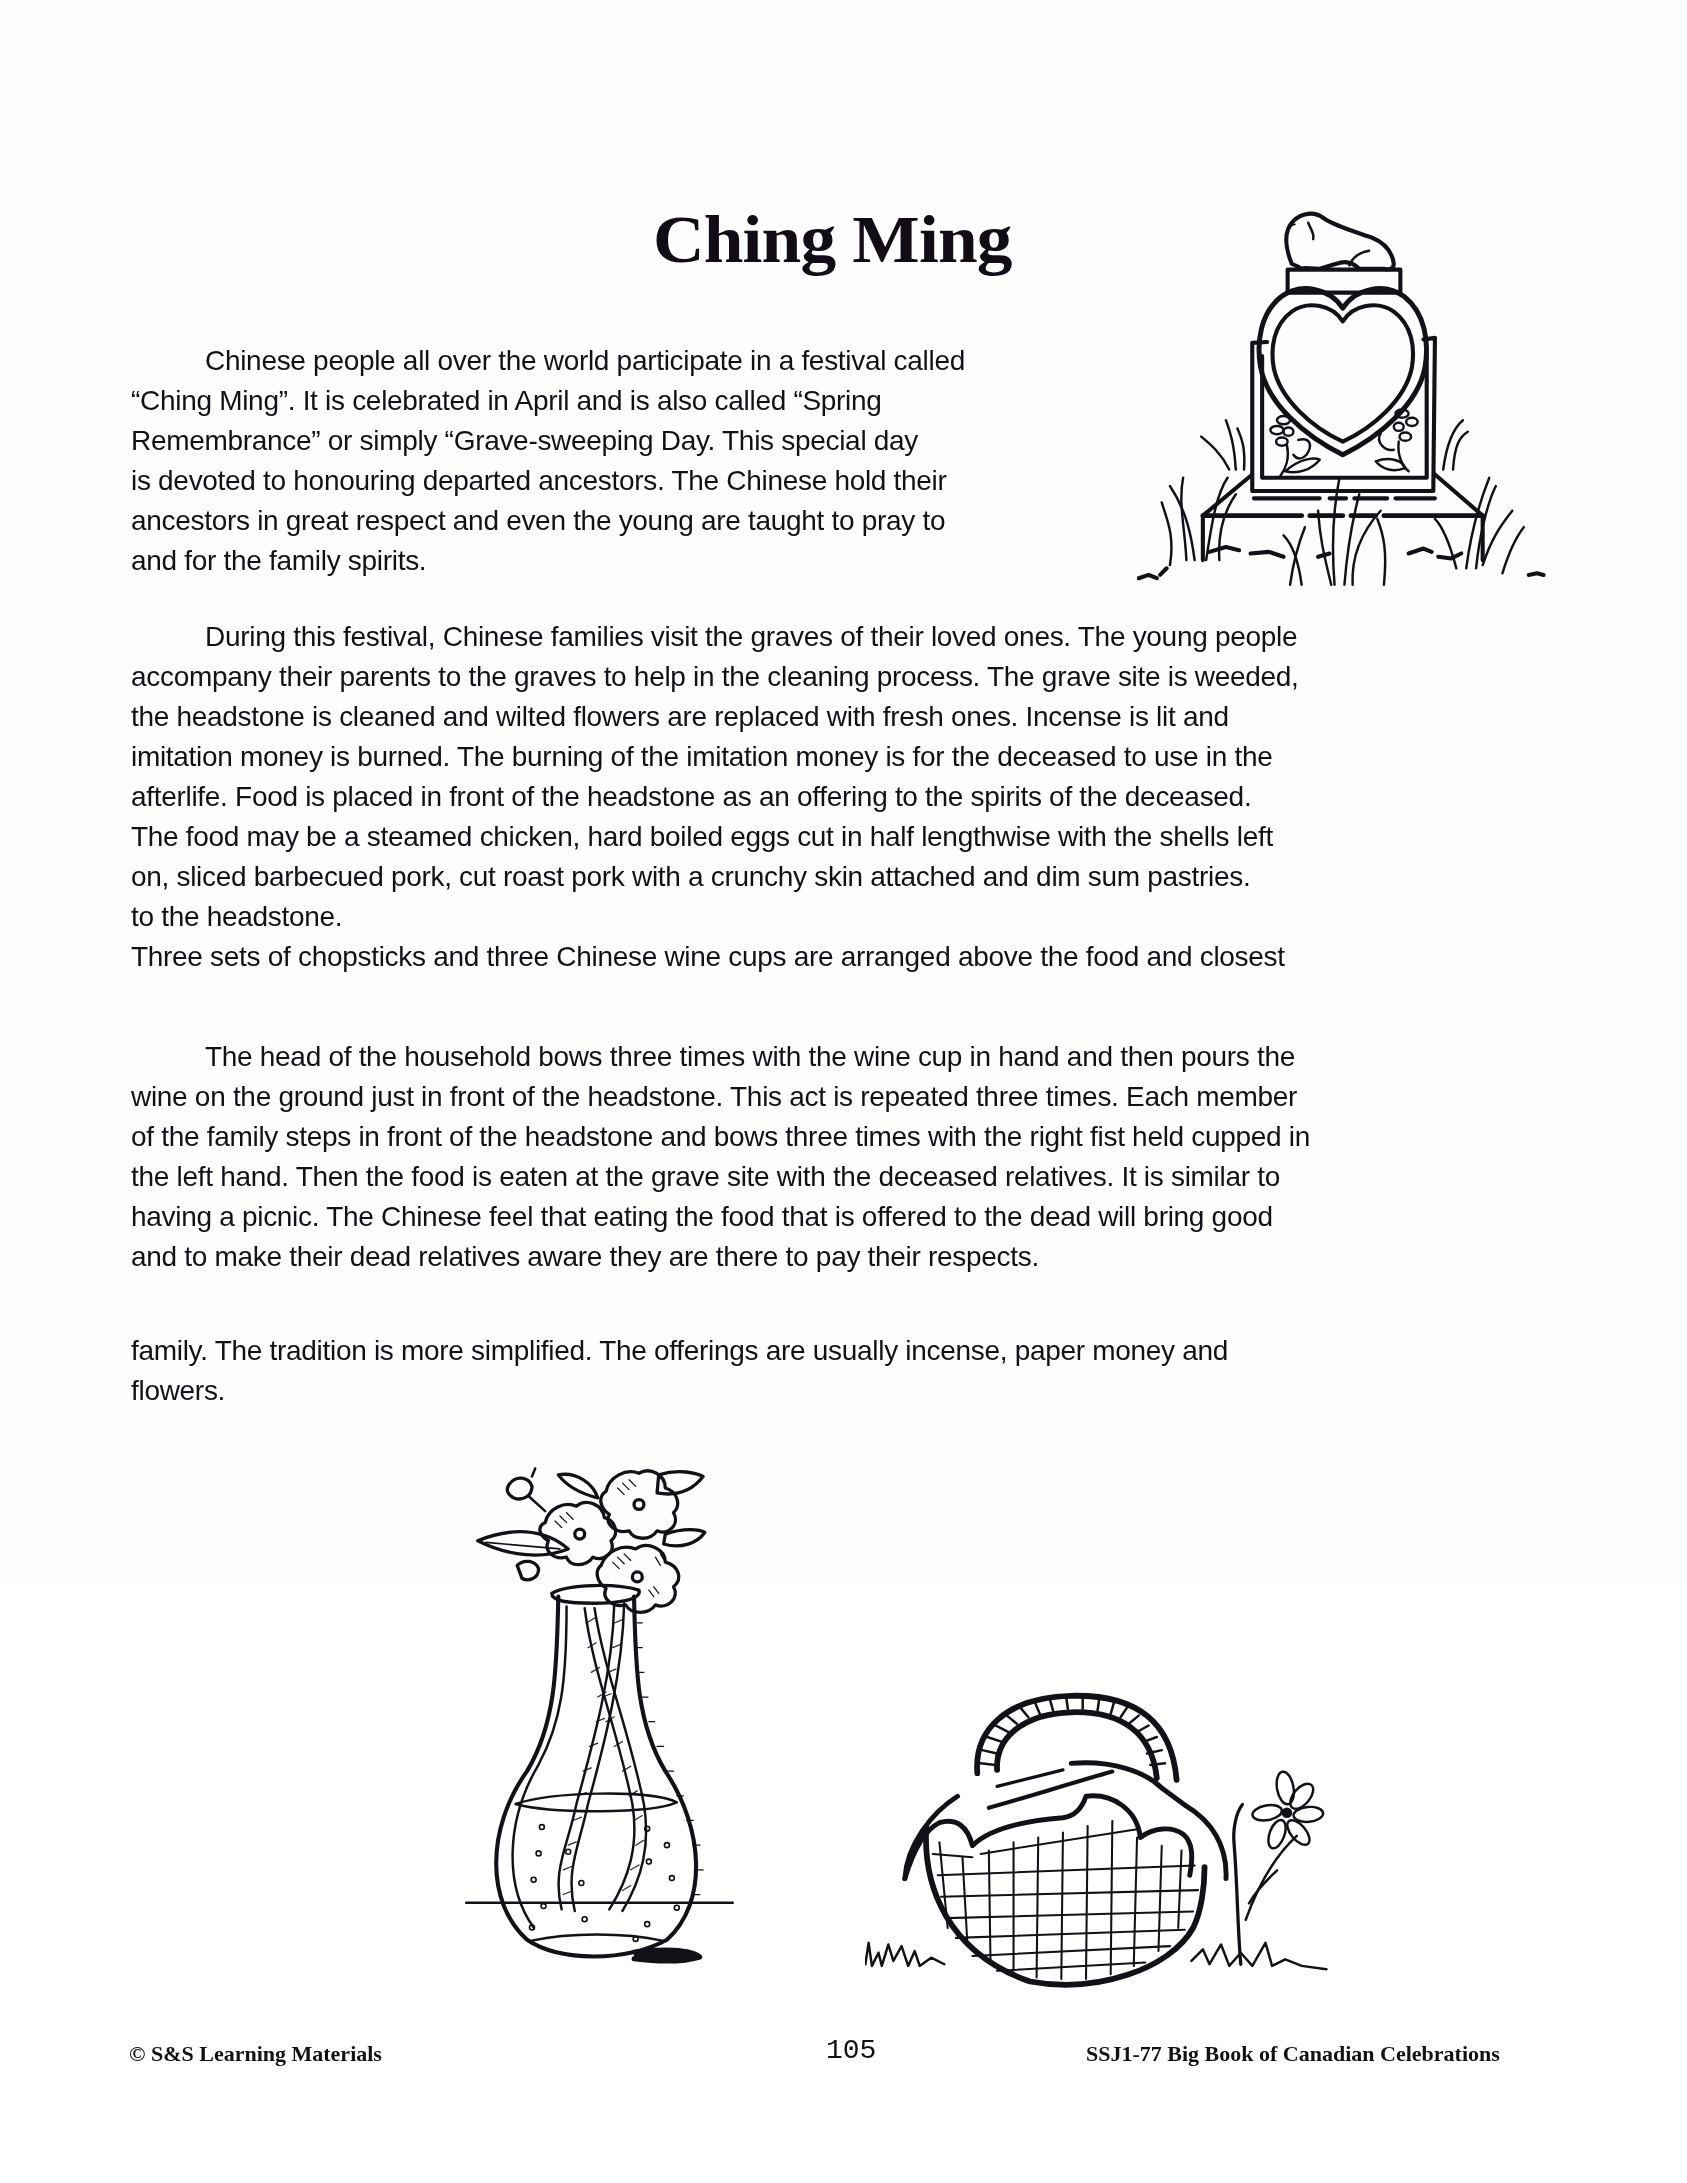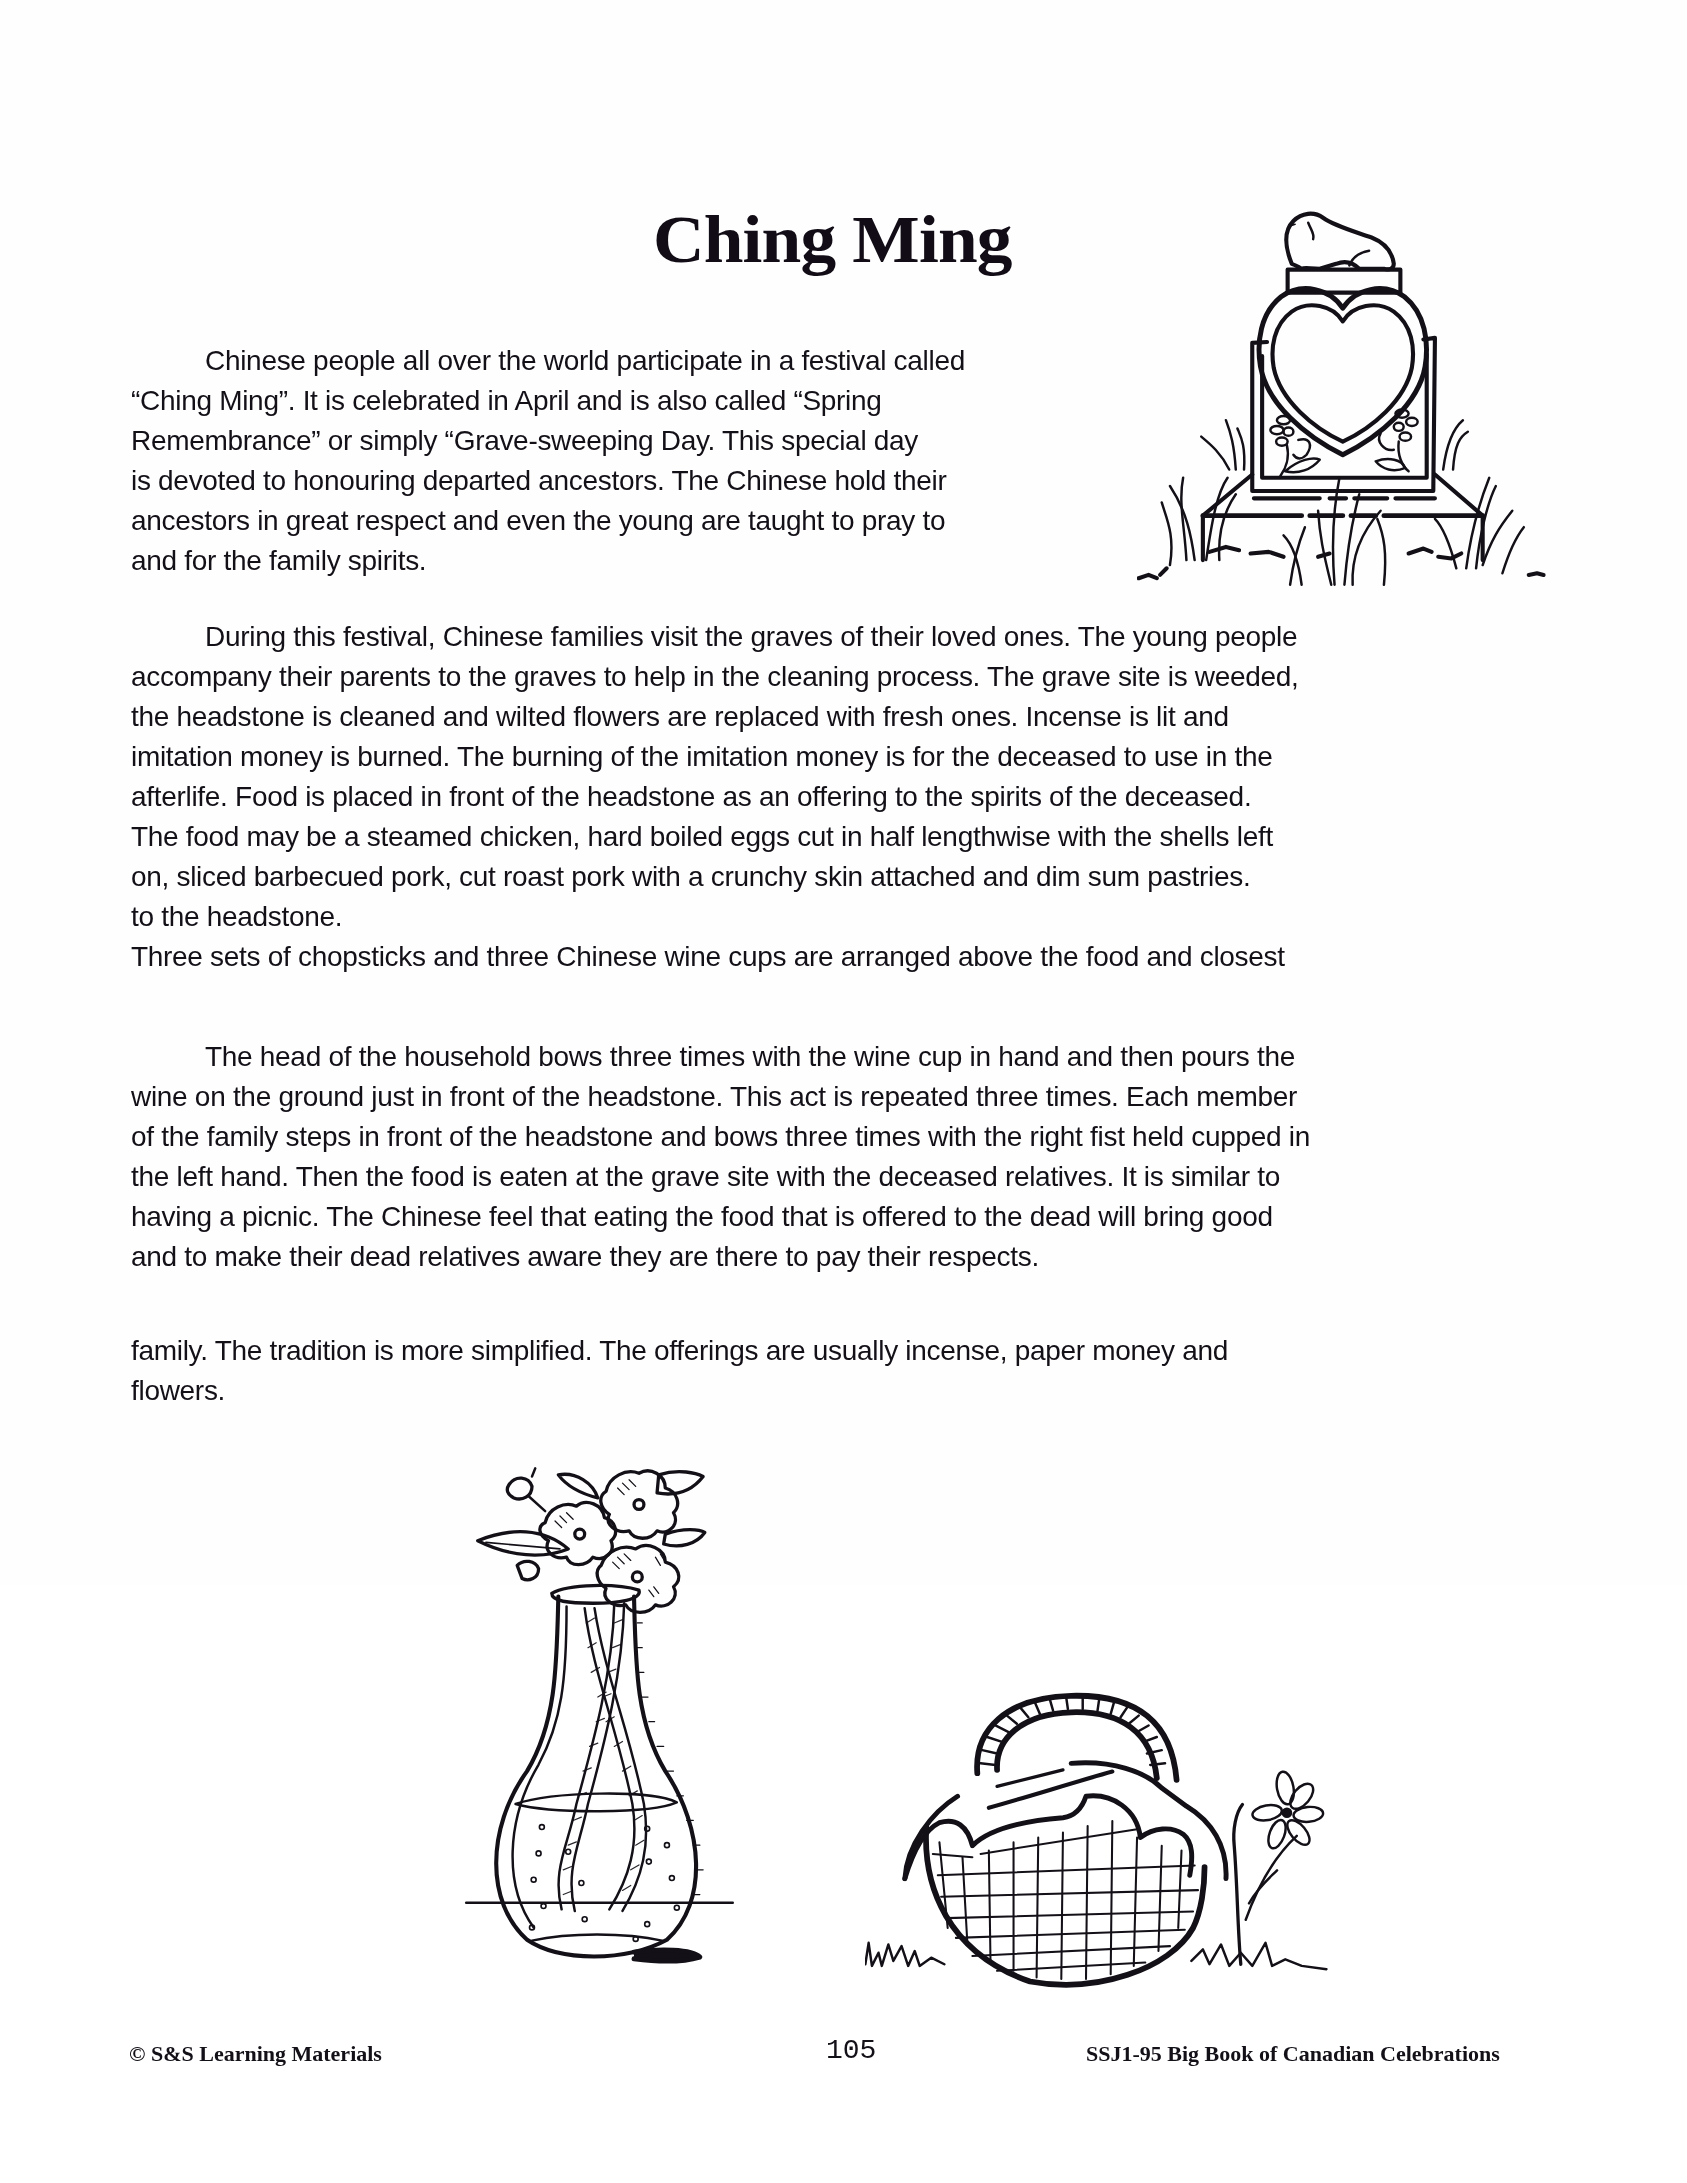--- a/index.html
+++ b/index.html
@@ -275,16 +275,16 @@
         <ellipse cx="526" cy="184" rx="9" ry="18" transform="rotate(140 526 184)"></ellipse>
         <ellipse cx="500" cy="186" rx="9" ry="18" transform="rotate(200 500 186)"></ellipse>
         <ellipse cx="488" cy="160" rx="9" ry="18" transform="rotate(260 488 160)"></ellipse>
         <circle cx="512" cy="160" r="5" fill="#141018"></circle>
       </g>
     </svg>
   </div>
 
   <div class="footer-left">© S&amp;S Learning Materials</div>
   <div class="footer-page">105</div>
-  <div class="footer-right">SSJ1-95 Big Book of Canadian Celebrations</div>
+  <div class="footer-right">SSJ1-77 Big Book of Canadian Celebrations</div>
 
 </div>
 
 
 </body></html>

